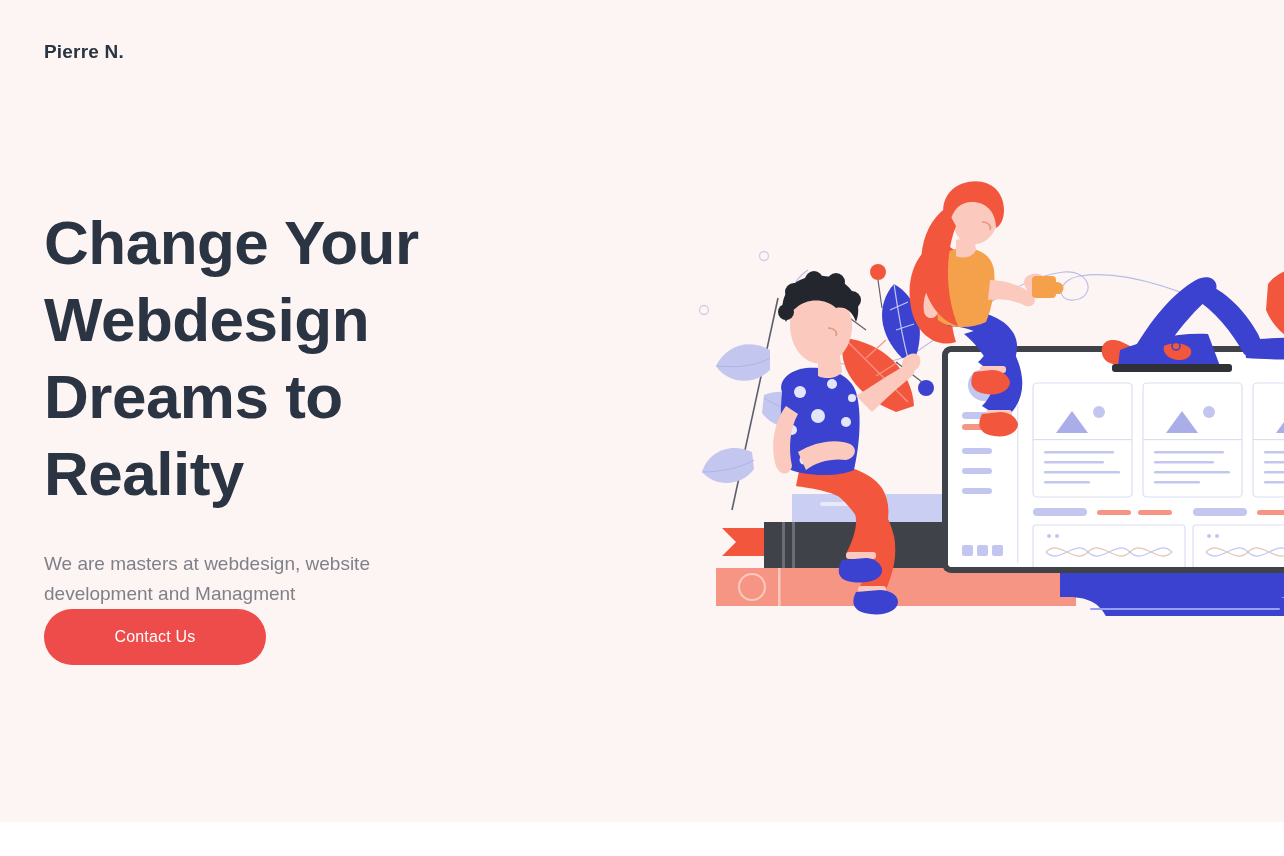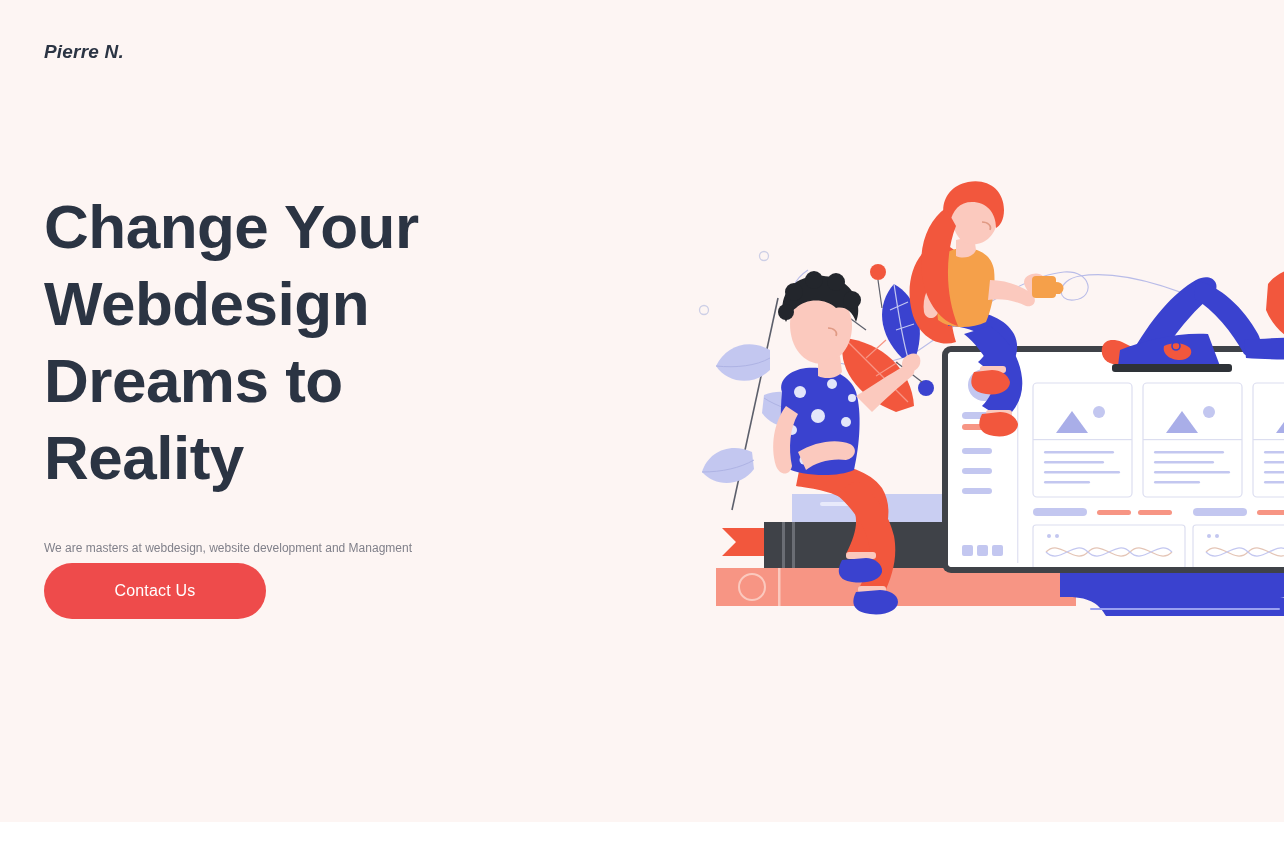--- a/index.html
+++ b/index.html
@@ -23,39 +23,38 @@
   .site-header {
     position:absolute; left:44px; top:42px;
     z-index:40;
   }
   .logo-text {
     font-size:19px;
     font-weight:bold;
     letter-spacing:0.2px;
     color:#2B3443;
     line-height:1;
-    font-style:italic;
   }
 
   
   .hero-copy {
-    position:absolute; left:44px; top:188px;
+    position:absolute; left:44px; top:204px;
     width:470px; z-index:30;
   }
   .hero-title {
     font-size:62px;
     font-weight:bold;
     line-height:77px;
     letter-spacing:-0.5px;
     color:#2B3443;
     max-width:400px;
   }
   .hero-sub {
     margin-top:37px;
-    font-size:12px;
+    font-size:19px;
     line-height:30px;
     color:#80808A;
     max-width:400px;
     font-weight:normal;
   }
   .cta-button {
     display:inline-flex;
     align-items:center;
     justify-content:center;
     width:222px; height:56px;

